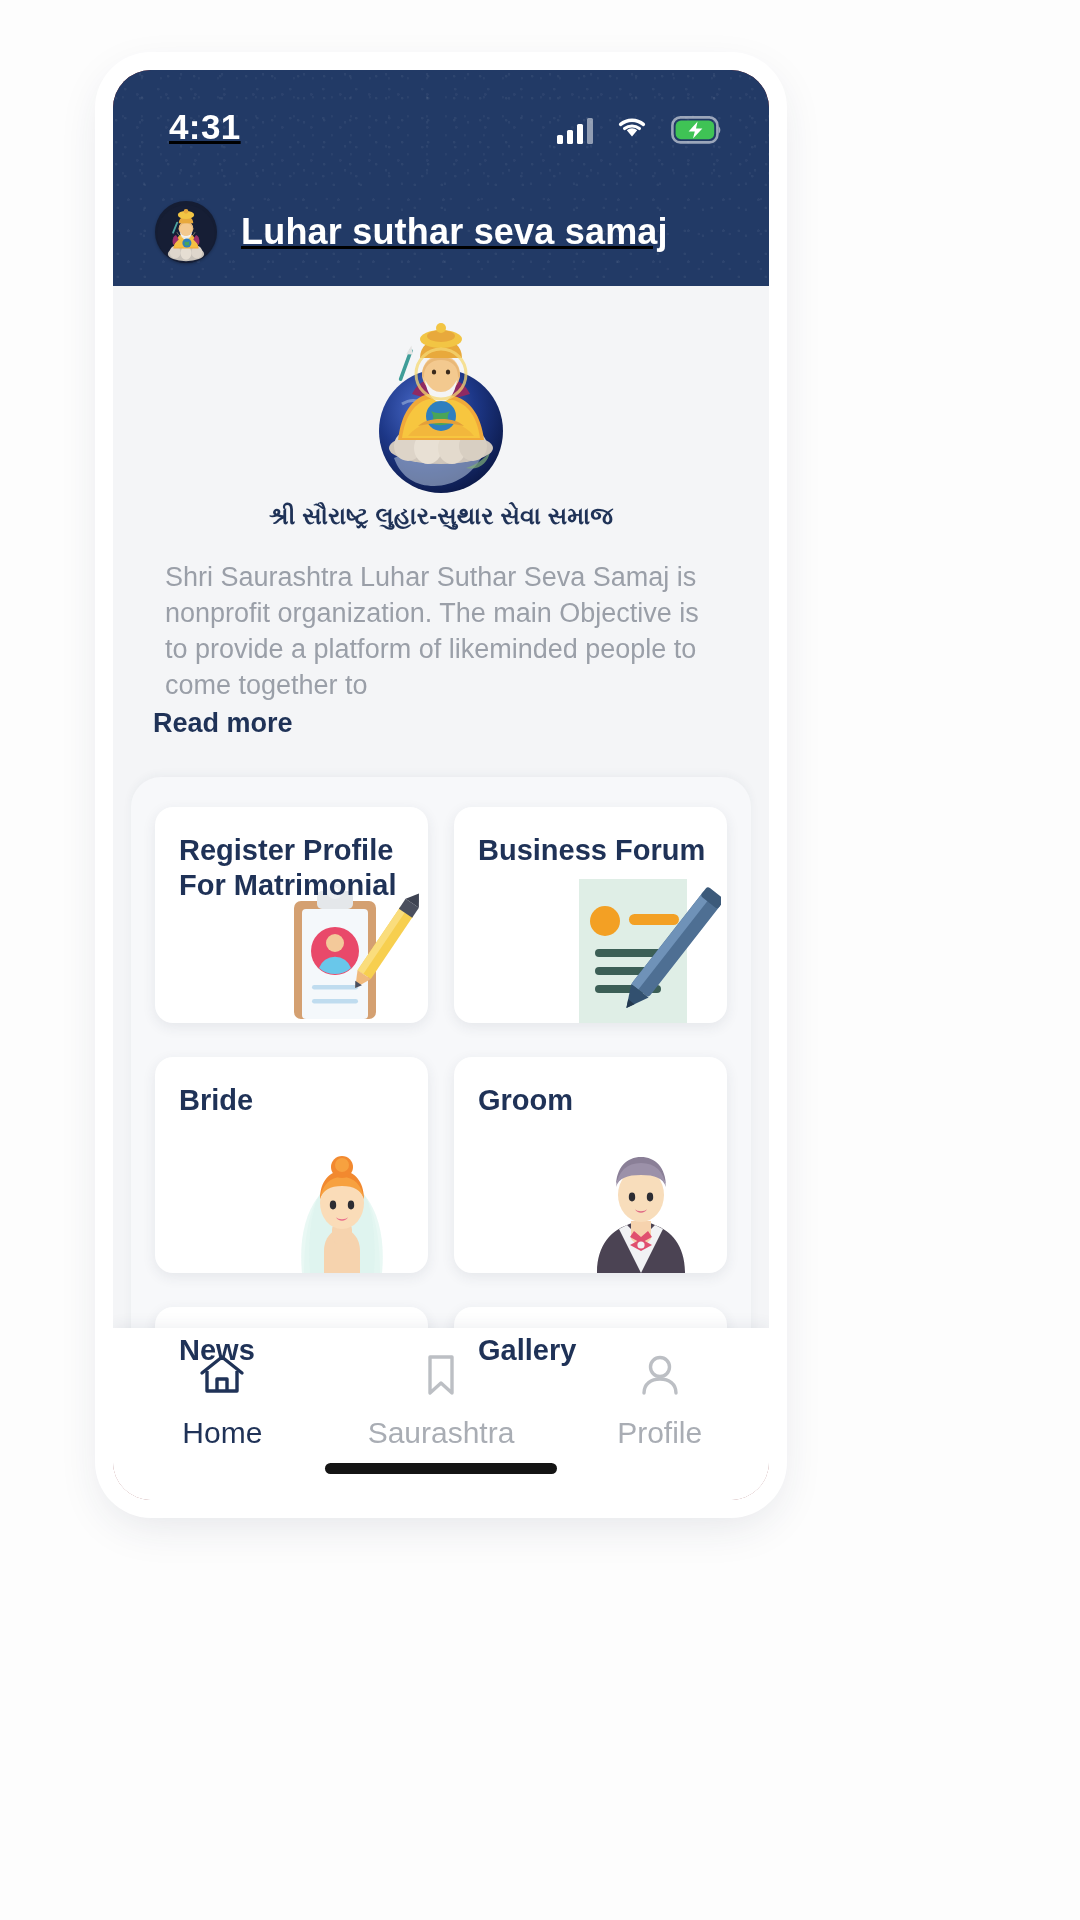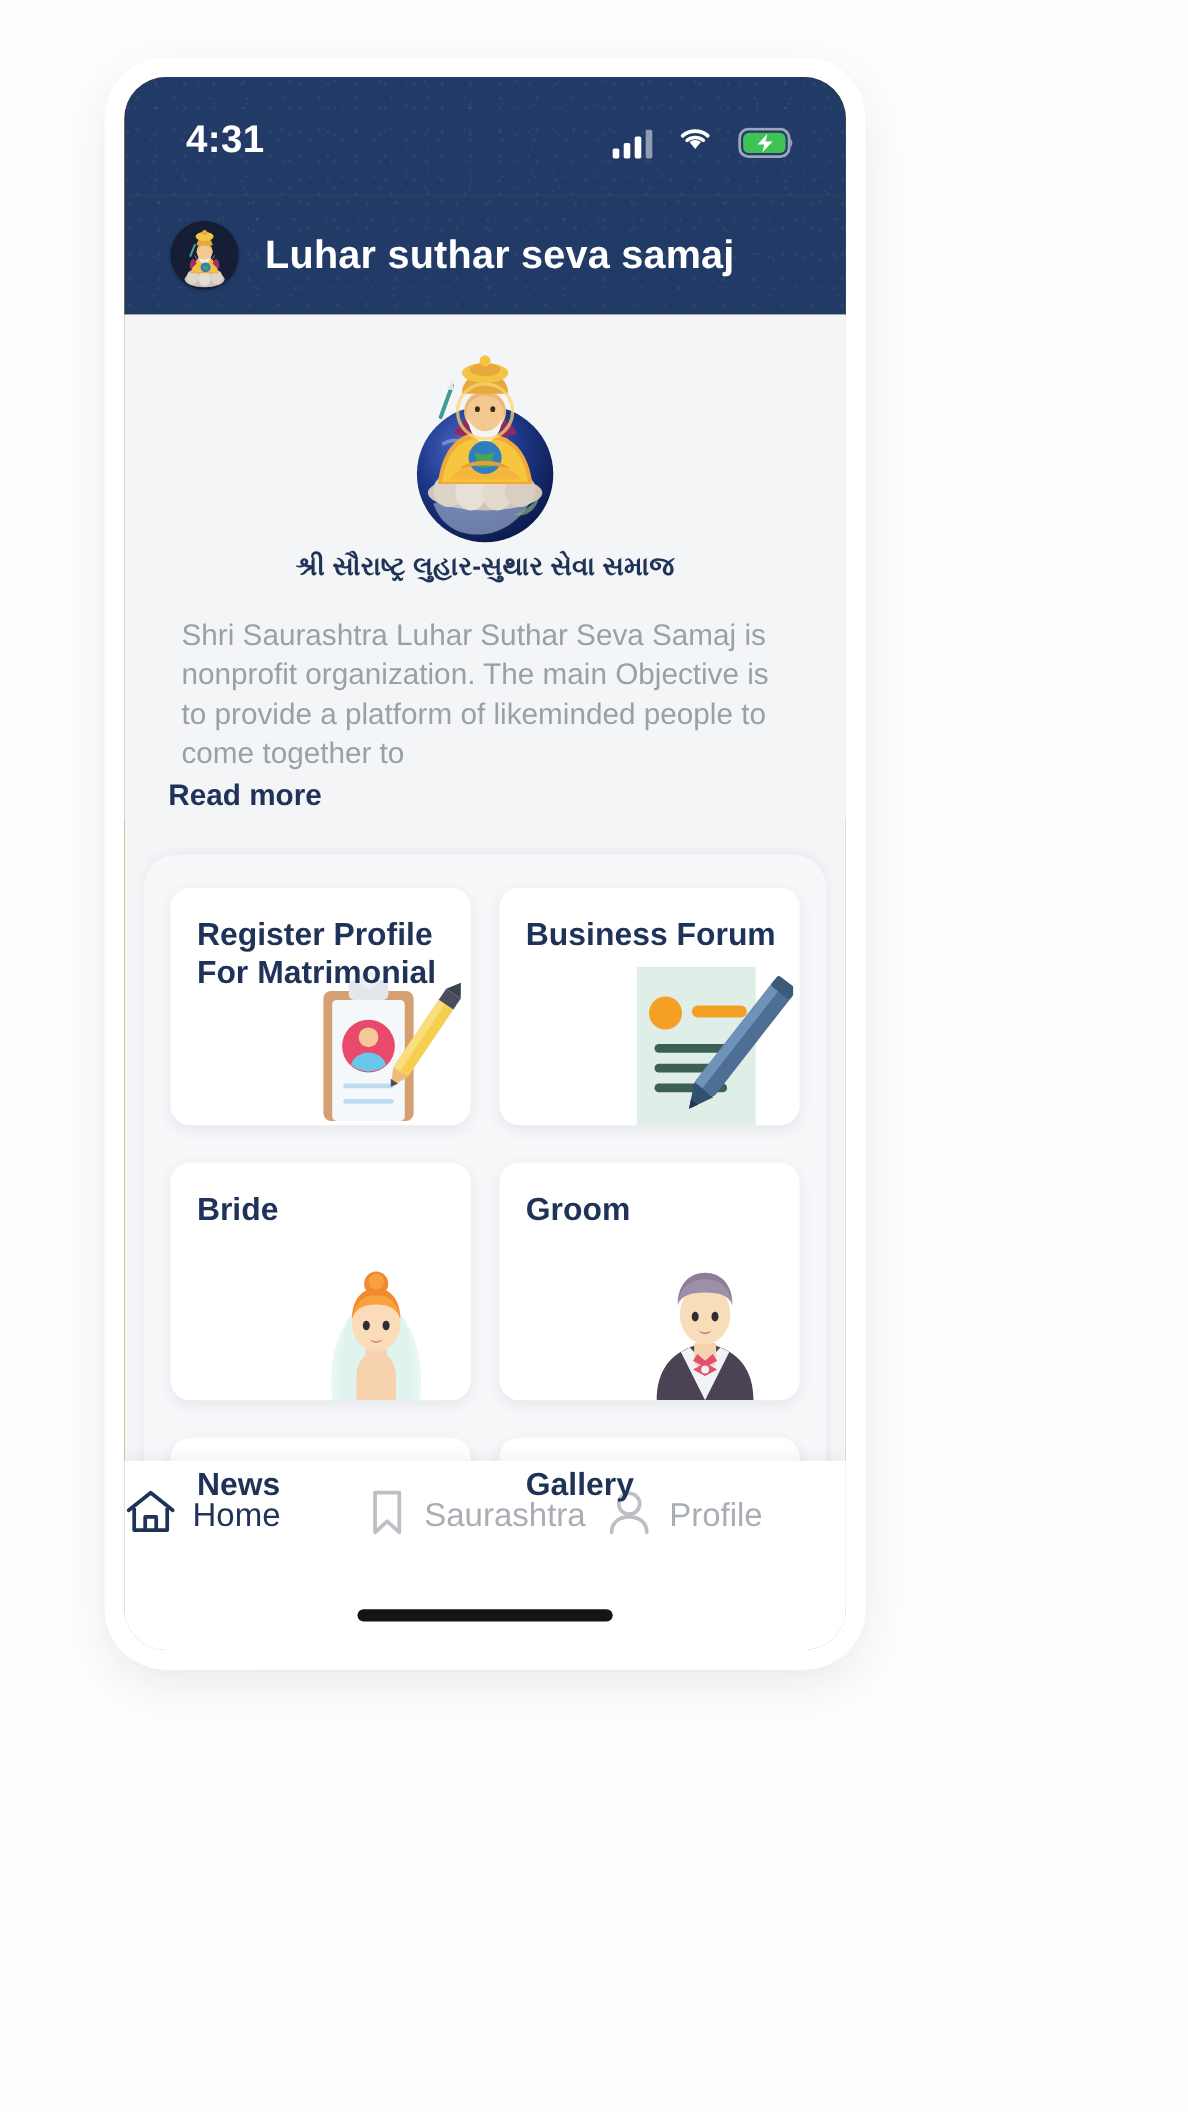--- a/index.html
+++ b/index.html
@@ -13,21 +13,21 @@
 
   
   .phone-frame{
     position:absolute; left:105px; top:62px;
     width:672px; height:1446px;
     background:#ffffff;
     border-radius:46px;
     box-shadow:0 0 0 10px #ffffff, 0 14px 46px rgba(40,50,80,.13), 0 2px 10px rgba(40,50,80,.08);
     overflow:hidden;
   }
-  .phone-inner{ position:absolute; inset:8px; border-radius:38px; overflow:hidden; background:#a16207; }
+  .phone-inner{ position:absolute; inset:8px; border-radius:38px; overflow:hidden; background:#7f1d1d;text-decoration:underline; }
 
   
   .statusbar{
     position:relative; height:108px; background:#223a66;
     background-image:
       radial-gradient(circle at 12% 28%, rgba(255,255,255,.055) 0 1.2px, transparent 1.6px),
       radial-gradient(circle at 37% 66%, rgba(255,255,255,.05) 0 1.2px, transparent 1.6px),
       radial-gradient(circle at 66% 18%, rgba(255,255,255,.05) 0 1.1px, transparent 1.5px),
       radial-gradient(circle at 84% 74%, rgba(255,255,255,.045) 0 1.2px, transparent 1.6px),
       radial-gradient(circle at 52% 44%, rgba(255,255,255,.04) 0 1px, transparent 1.4px);
@@ -106,21 +106,21 @@
   .tile-art{ position:absolute; right:6px; bottom:0; width:160px; height:148px; }
   .tile-art svg{ width:100%; height:100%; display:block; }
   .tile-short{ height:112px; }
 
   
   .tabbar{
     position:absolute; left:0; right:0; bottom:0; height:172px;
     background:#ffffff; box-shadow:0 -3px 14px rgba(40,50,80,.07);
     display:flex; align-items:flex-start; padding-top:24px;
   }
-  .tab{ flex:1; display:flex; flex-direction:row; align-items:center; gap:14px; cursor:pointer; }
+  .tab{ flex:1; display:flex; flex-direction:column; align-items:center; gap:14px; cursor:pointer; }
   .tab-label{ font-size:30px; font-weight:600; }
   .tab.active .tab-label{ color:#1f3257; }
   .tab .tab-label{ color:#a9adb4; font-weight:500; }
   .home-indicator{
     position:absolute; left:50%; transform:translateX(-50%); bottom:26px;
     width:232px; height:11px; border-radius:6px; background:#141414;
   }
 </style>
 </head>
 <body>

